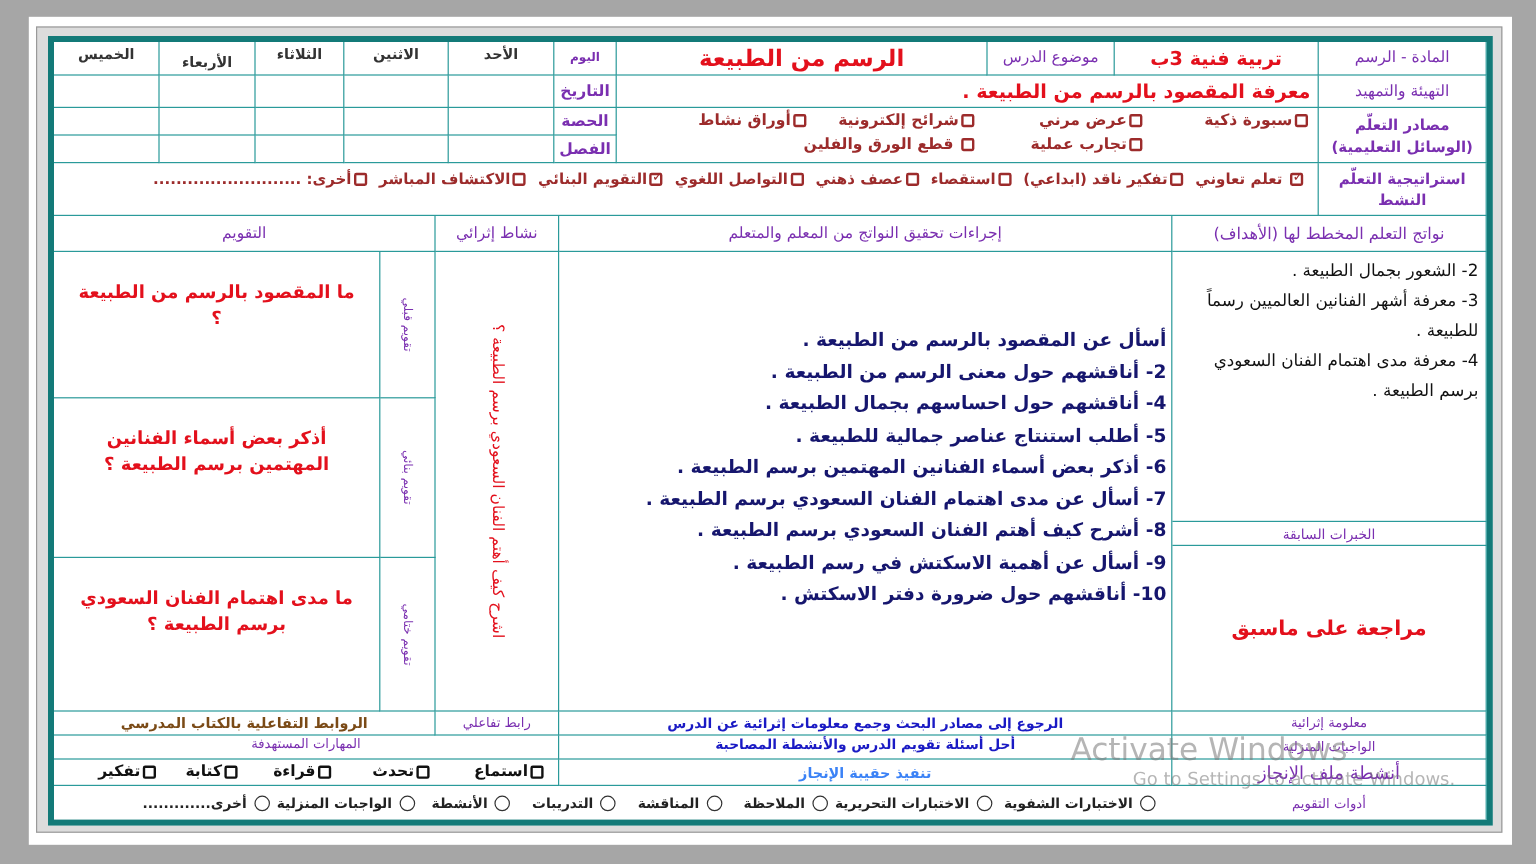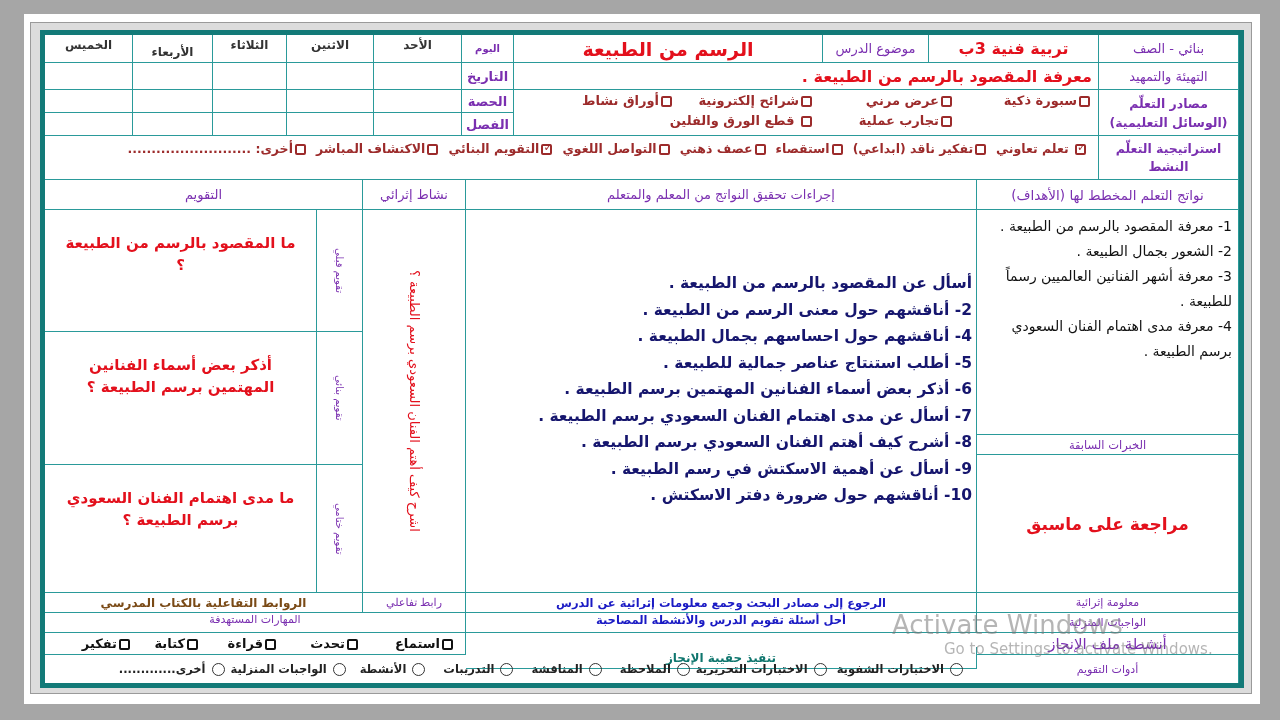--- a/index.html
+++ b/index.html
@@ -24,21 +24,21 @@
   .watermark { position: absolute; color: rgba(120,120,120,0.55); font-family: "DejaVu Sans", sans-serif; pointer-events: none; }
 </style>
 </head>
 <body>
 
 <div class="page"></div>
 <div class="frame"></div>
 
 <div class="board">
 
-  <div class="cell purple" style="right:0; top:0; width:140px; height:28px; font-size:13px;">بنائي - الصف</div>
+  <div class="cell purple" style="right:0; top:0; width:140px; height:28px; font-size:13px;">المادة - الرسم</div>
   <div class="cell red" style="right:140px; top:0; width:170px; height:28px; font-size:16px;">تربية فنية 3ب</div>
   <div class="cell purple" style="right:310px; top:0; width:106px; height:28px; font-size:13px;">موضوع الدرس</div>
   <div class="cell red" style="right:416px; top:0; width:309px; height:28px; font-size:19px;">الرسم من الطبيعة</div>
 
   <div class="cell purple" style="right:725px; top:0; width:52px; height:28px; font-size:10px; font-weight:bold;">اليوم</div>
   <div class="cell purple" style="right:725px; top:28px; width:52px; height:27px; font-size:13px; font-weight:bold;">التاريخ</div>
   <div class="cell purple" style="right:725px; top:55px; width:52px; height:23px; font-size:13px; font-weight:bold;">الحصة</div>
   <div class="cell purple" style="right:725px; top:78px; width:52px; height:23px; font-size:13px; font-weight:bold;">الفصل</div>
 
   <div class="cell dark" style="right:777px; top:0; width:88px; height:28px; font-size:12px; font-weight:bold; align-items:flex-start; padding-top:3px;">الأحد</div>
@@ -98,21 +98,20 @@
     <span><span class="box"></span><span>الاكتشاف المباشر</span></span>
     <span><span class="box"></span><span>أخرى: ..........................</span></span>
   </div>
 
   <div class="cell purple" style="right:0; top:145px; width:262px; height:30px; font-size:13.5px;">نواتج التعلم المخطط لها (الأهداف)</div>
   <div class="cell purple" style="right:262px; top:145px; width:511px; height:30px; font-size:13px;">إجراءات تحقيق النواتج من المعلم والمتعلم</div>
   <div class="cell purple" style="right:773px; top:145px; width:103px; height:30px; font-size:13px;">نشاط إثرائي</div>
   <div class="cell purple" style="right:876px; top:145px; width:318px; height:30px; font-size:13px;">التقويم</div>
 
   <div class="cell" style="right:0; top:175px; width:262px; height:225px; display:block; text-align:right; padding:4px 6px 0 4px; font-size:14px; line-height:25px; color:#111;">
-    <div>1- معرفة المقصود بالرسم من الطبيعة .</div>
     <div>2- الشعور بجمال الطبيعة .</div>
     <div>3- معرفة أشهر الفنانين العالميين رسماً للطبيعة .</div>
     <div>4- معرفة مدى اهتمام الفنان السعودي برسم الطبيعة .</div>
   </div>
   <div class="cell purple" style="right:0; top:400px; width:262px; height:20px; font-size:11.5px;">الخبرات السابقة</div>
   <div class="cell red" style="right:0; top:420px; width:262px; height:138px; font-size:17px;">مراجعة على ماسبق</div>
 
   <div class="cell navy" style="right:262px; top:175px; width:511px; height:383px; display:block; text-align:right; padding:60px 0 0 0; font-size:15.5px; line-height:26.5px;">
     <div style="padding-right:4px;">أسأل عن المقصود بالرسم من الطبيعة .</div>
     <div style="padding-right:4px;">2- أناقشهم حول معنى الرسم من الطبيعة .</div>
@@ -138,29 +137,29 @@
   <div class="cell purple" style="right:876px; top:430px; width:46px; height:128px; font-size:10px;">
     <span style="writing-mode:vertical-rl;">تقويم ختامي</span>
   </div>
 
   <div class="cell red" style="right:922px; top:175px; width:272px; height:122px; font-size:15px; align-items:flex-start; padding:22px 14px 0 14px; line-height:22px;">ما المقصود بالرسم من الطبيعة ؟</div>
   <div class="cell red" style="right:922px; top:297px; width:272px; height:133px; font-size:15px; align-items:flex-start; padding:22px 20px 0 20px; line-height:22px;">أذكر بعض أسماء الفنانين المهتمين برسم الطبيعة ؟</div>
   <div class="cell red" style="right:922px; top:430px; width:272px; height:128px; font-size:15px; align-items:flex-start; padding:22px 14px 0 14px; line-height:22px;">ما مدى اهتمام الفنان السعودي برسم الطبيعة ؟</div>
 
   <div class="cell purple" style="right:0; top:558px; width:262px; height:20px; font-size:11px;">معلومة إثرائية</div>
   <div class="cell blue" style="right:262px; top:558px; width:511px; height:20px; font-size:11.5px;">الرجوع إلى مصادر البحث وجمع معلومات إثرائية عن الدرس</div>
-  <div class="cell purple" style="right:773px; top:558px; width:103px; height:20px; font-size:11px;font-family:Liberation Serif, serif;">رابط تفاعلي</div>
+  <div class="cell purple" style="right:773px; top:558px; width:103px; height:20px; font-size:11px;">رابط تفاعلي</div>
   <div class="cell brown" style="right:876px; top:558px; width:318px; height:20px; font-size:12px;">الروابط التفاعلية بالكتاب المدرسي</div>
 
   <div class="cell purple" style="right:0; top:578px; width:262px; height:20px; font-size:11px;">الواجبات المنزلية</div>
   <div class="cell blue" style="right:262px; top:578px; width:511px; height:20px; font-size:11.5px; align-items:flex-start;">أحل أسئلة تقويم الدرس والأنشطة المصاحبة</div>
   <div class="cell purple" style="right:773px; top:578px; width:421px; height:20px; font-size:11px; align-items:flex-start;">المهارات المستهدفة</div>
 
   <div class="cell purple" style="right:0; top:598px; width:262px; height:22px; font-size:15px;">أنشطة ملف الإنجاز</div>
-  <div class="cell" style="right:262px; top:612px; width:511px; height:22px; font-size:12px; font-weight:bold; color:#0f766e;">تنفيذ حقيبة الإنجاز</div>
+  <div class="cell" style="right:262px; top:598px; width:511px; height:22px; font-size:12px; font-weight:bold; color:#3b82f6;">تنفيذ حقيبة الإنجاز</div>
   <div class="cell" style="right:773px; top:598px; width:421px; height:22px; font-size:13px; font-weight:bold; color:#111; justify-content:flex-start; padding-right:12px; gap:0;">
     <span style="width:95px; text-align:right;"><span class="box black"></span><span>استماع</span></span>
     <span style="width:82px; text-align:right;"><span class="box black"></span><span>تحدث</span></span>
     <span style="width:78px; text-align:right;"><span class="box black"></span><span>قراءة</span></span>
     <span style="width:68px; text-align:right;"><span class="box black"></span><span>كتابة</span></span>
     <span style="text-align:right;"><span class="box black"></span><span>تفكير</span></span>
   </div>
 
   <div class="cell purple" style="right:0; top:620px; width:262px; height:28px; font-size:11px; border-bottom:none;">أدوات التقويم</div>
   <div class="cell" style="right:262px; top:620px; width:932px; height:28px; font-size:11.5px; font-weight:bold; color:#222; justify-content:flex-start; padding-right:8px; white-space:nowrap; border-bottom:none; border-right:none;">

